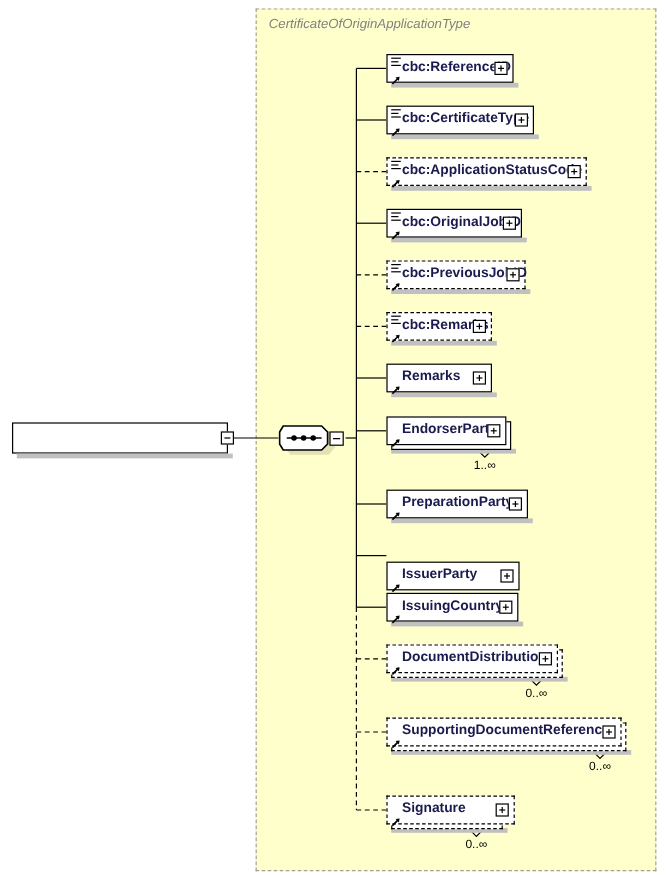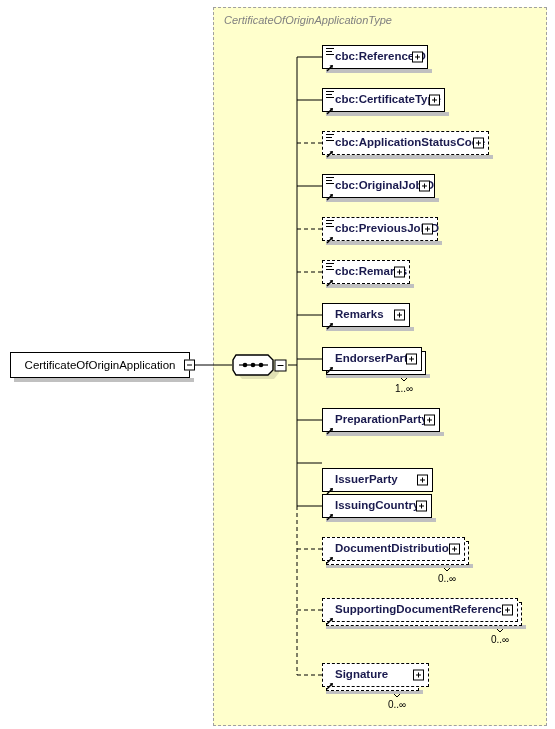--- a/index.html
+++ b/index.html
@@ -229,21 +229,20 @@
       <line x1="297" y1="549" x2="322" y2="549" stroke="#000000" stroke-width="1" stroke-dasharray="4,3"></line>
       <path d="M494 626 L500 632 L506 626" fill="none" stroke="#000" stroke-width="1"></path>
       <line x1="297" y1="610" x2="322" y2="610" stroke="#000000" stroke-width="1" stroke-dasharray="4,3"></line>
       <path d="M391 691 L397 697 L403 691" fill="none" stroke="#000" stroke-width="1"></path>
       <line x1="297" y1="675" x2="322" y2="675" stroke="#000000" stroke-width="1" stroke-dasharray="4,3"></line>
       <line x1="297" y1="57" x2="297" y2="506" stroke="#000000" stroke-width="1"></line>
       <line x1="297" y1="506" x2="297" y2="675" stroke="#000000" stroke-width="1" stroke-dasharray="4,3"></line>
     </svg>
 
   <div class="root-node" id="root-node" style="left:10px; top:352px; width:180px;">
-    <span class="root-label">CertificateOfOriginApplication</span>
     <span class="collapser"></span>
   </div>
   <div class="node-shadow" style="left:14px; top:378px; width:180px; height:4px;"></div>
 
   <div class="sequence-node" style="left:232px; top:352px; width:62px; height:26px;">
     <svg width="62" height="30" viewBox="0 0 62 30">
       <polygon points="14,23 6,23 1,17 1,9 6,3 38,3 43,9 43,17 38,23" fill="#c8c8a0" opacity="0.55" transform="translate(4,4)"></polygon>
       <polygon points="10,23 4,23 1,18 1,8 4,3 36,3 41,8 41,18 36,23" fill="#ffffff" stroke="#000000" stroke-width="1.4"></polygon>
       <line x1="7" y1="13" x2="36" y2="13" stroke="#000000" stroke-width="1.2"></line>
       <circle cx="13" cy="13" r="2.3" fill="#000000"></circle>

